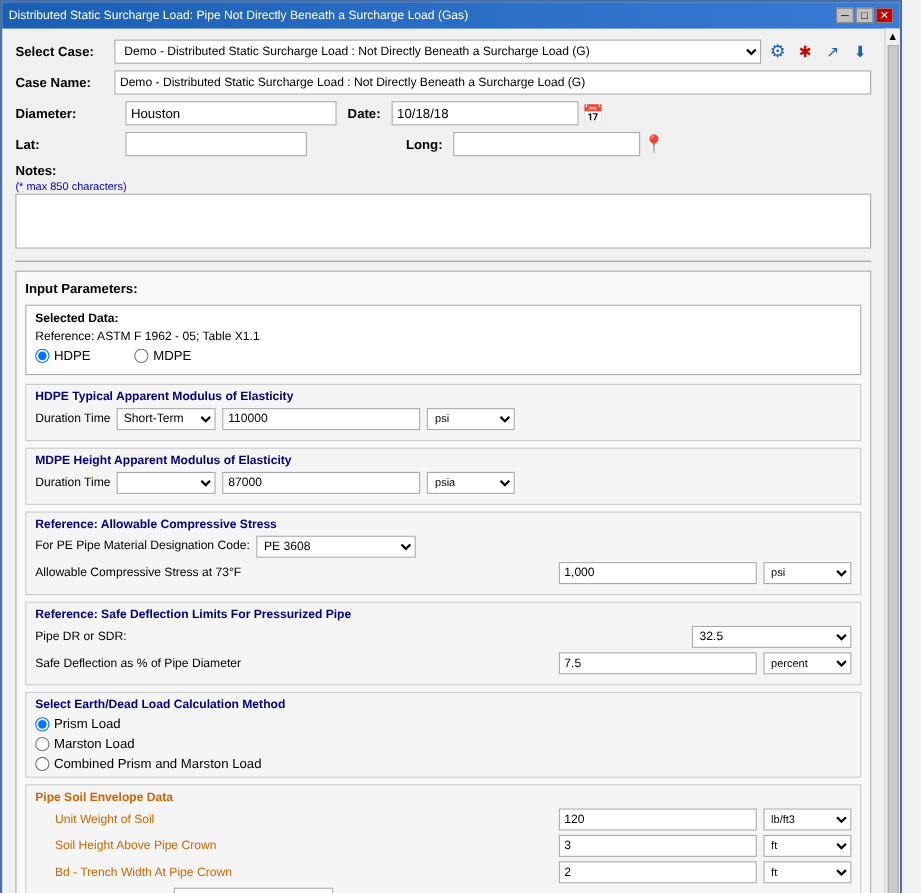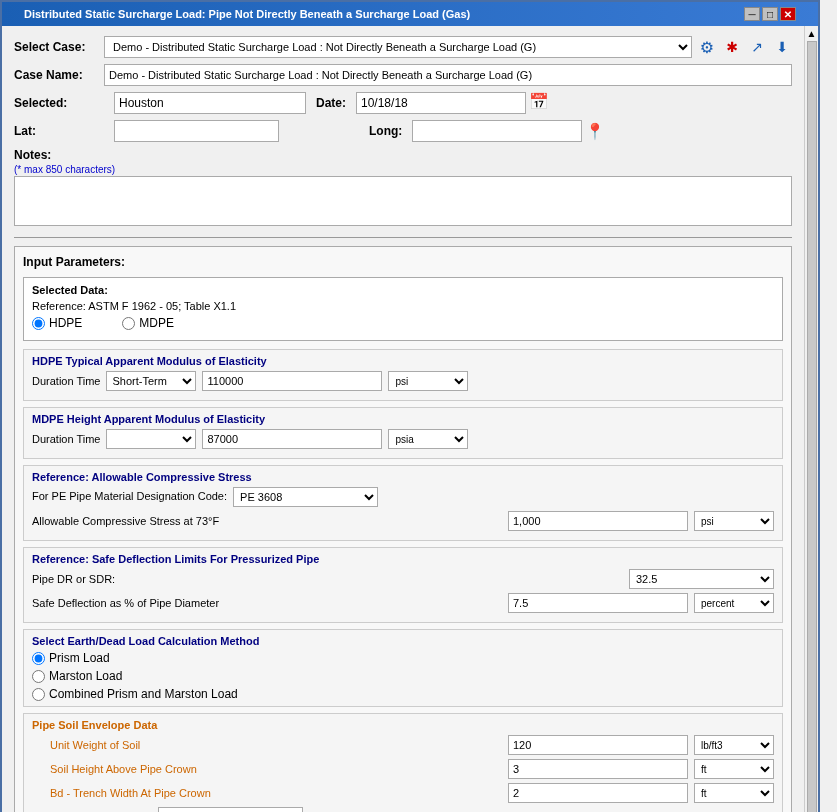--- a/index.html
+++ b/index.html
@@ -8,23 +8,23 @@
     .window {
       width: 820px;
       background: #f0f0f0;
       border: 2px solid #4a6fa5;
       position: relative;
     }
 
     .title-bar {
       background: linear-gradient(to right, #1a5fb4, #3a7bd5);
       color: white;
-      padding: 5px 22px;
-      font-size: 11px;
-      font-weight: bold;
+      padding: 5px 6px;
+      font-size: 11px;
+      font-weight: normal;
       display: flex;
       justify-content: space-between;
       align-items: center;
     }
 
     .title-bar-buttons {
       display: flex;
       gap: 2px;
     }
 
@@ -340,24 +340,24 @@
           <span class="icon-btn" style="color:#1a5fb4; font-size:14px;">⬇</span>
         </div>
       </div>
 
       <div class="form-row">
         <span class="form-label">Case Name:</span>
         <input class="case-name-input" type="text" style="width: 590px;" value="Demo - Distributed Static Surcharge Load : Not Directly Beneath a Surcharge Load (G)">
       </div>
 
       <div class="location-date-row">
-        <span class="form-label">Selected:</span>
+        <span class="form-label">Diameter:</span>
         <input class="location-input" type="text" value="Houston" style="">
         <span style="font-weight:bold; font-size:12px;">Date:</span>
-        <div style="display:flex; align-items:flex-start; gap:3px;">
+        <div style="display:flex; align-items:flex-end; gap:3px;">
           <input class="date-input" type="text" value="10/18/18" style="">
           <span style="font-size:16px; cursor:pointer;">📅</span>
         </div>
       </div>
 
       <div class="lat-long-row">
         <span class="form-label">Lat:</span>
         <input class="lat-input" type="text" style="">
         <span style="font-weight:bold; font-size:12px; margin-left:80px;">Long:</span>
         <div style="display:flex; align-items:center; gap:3px;">

